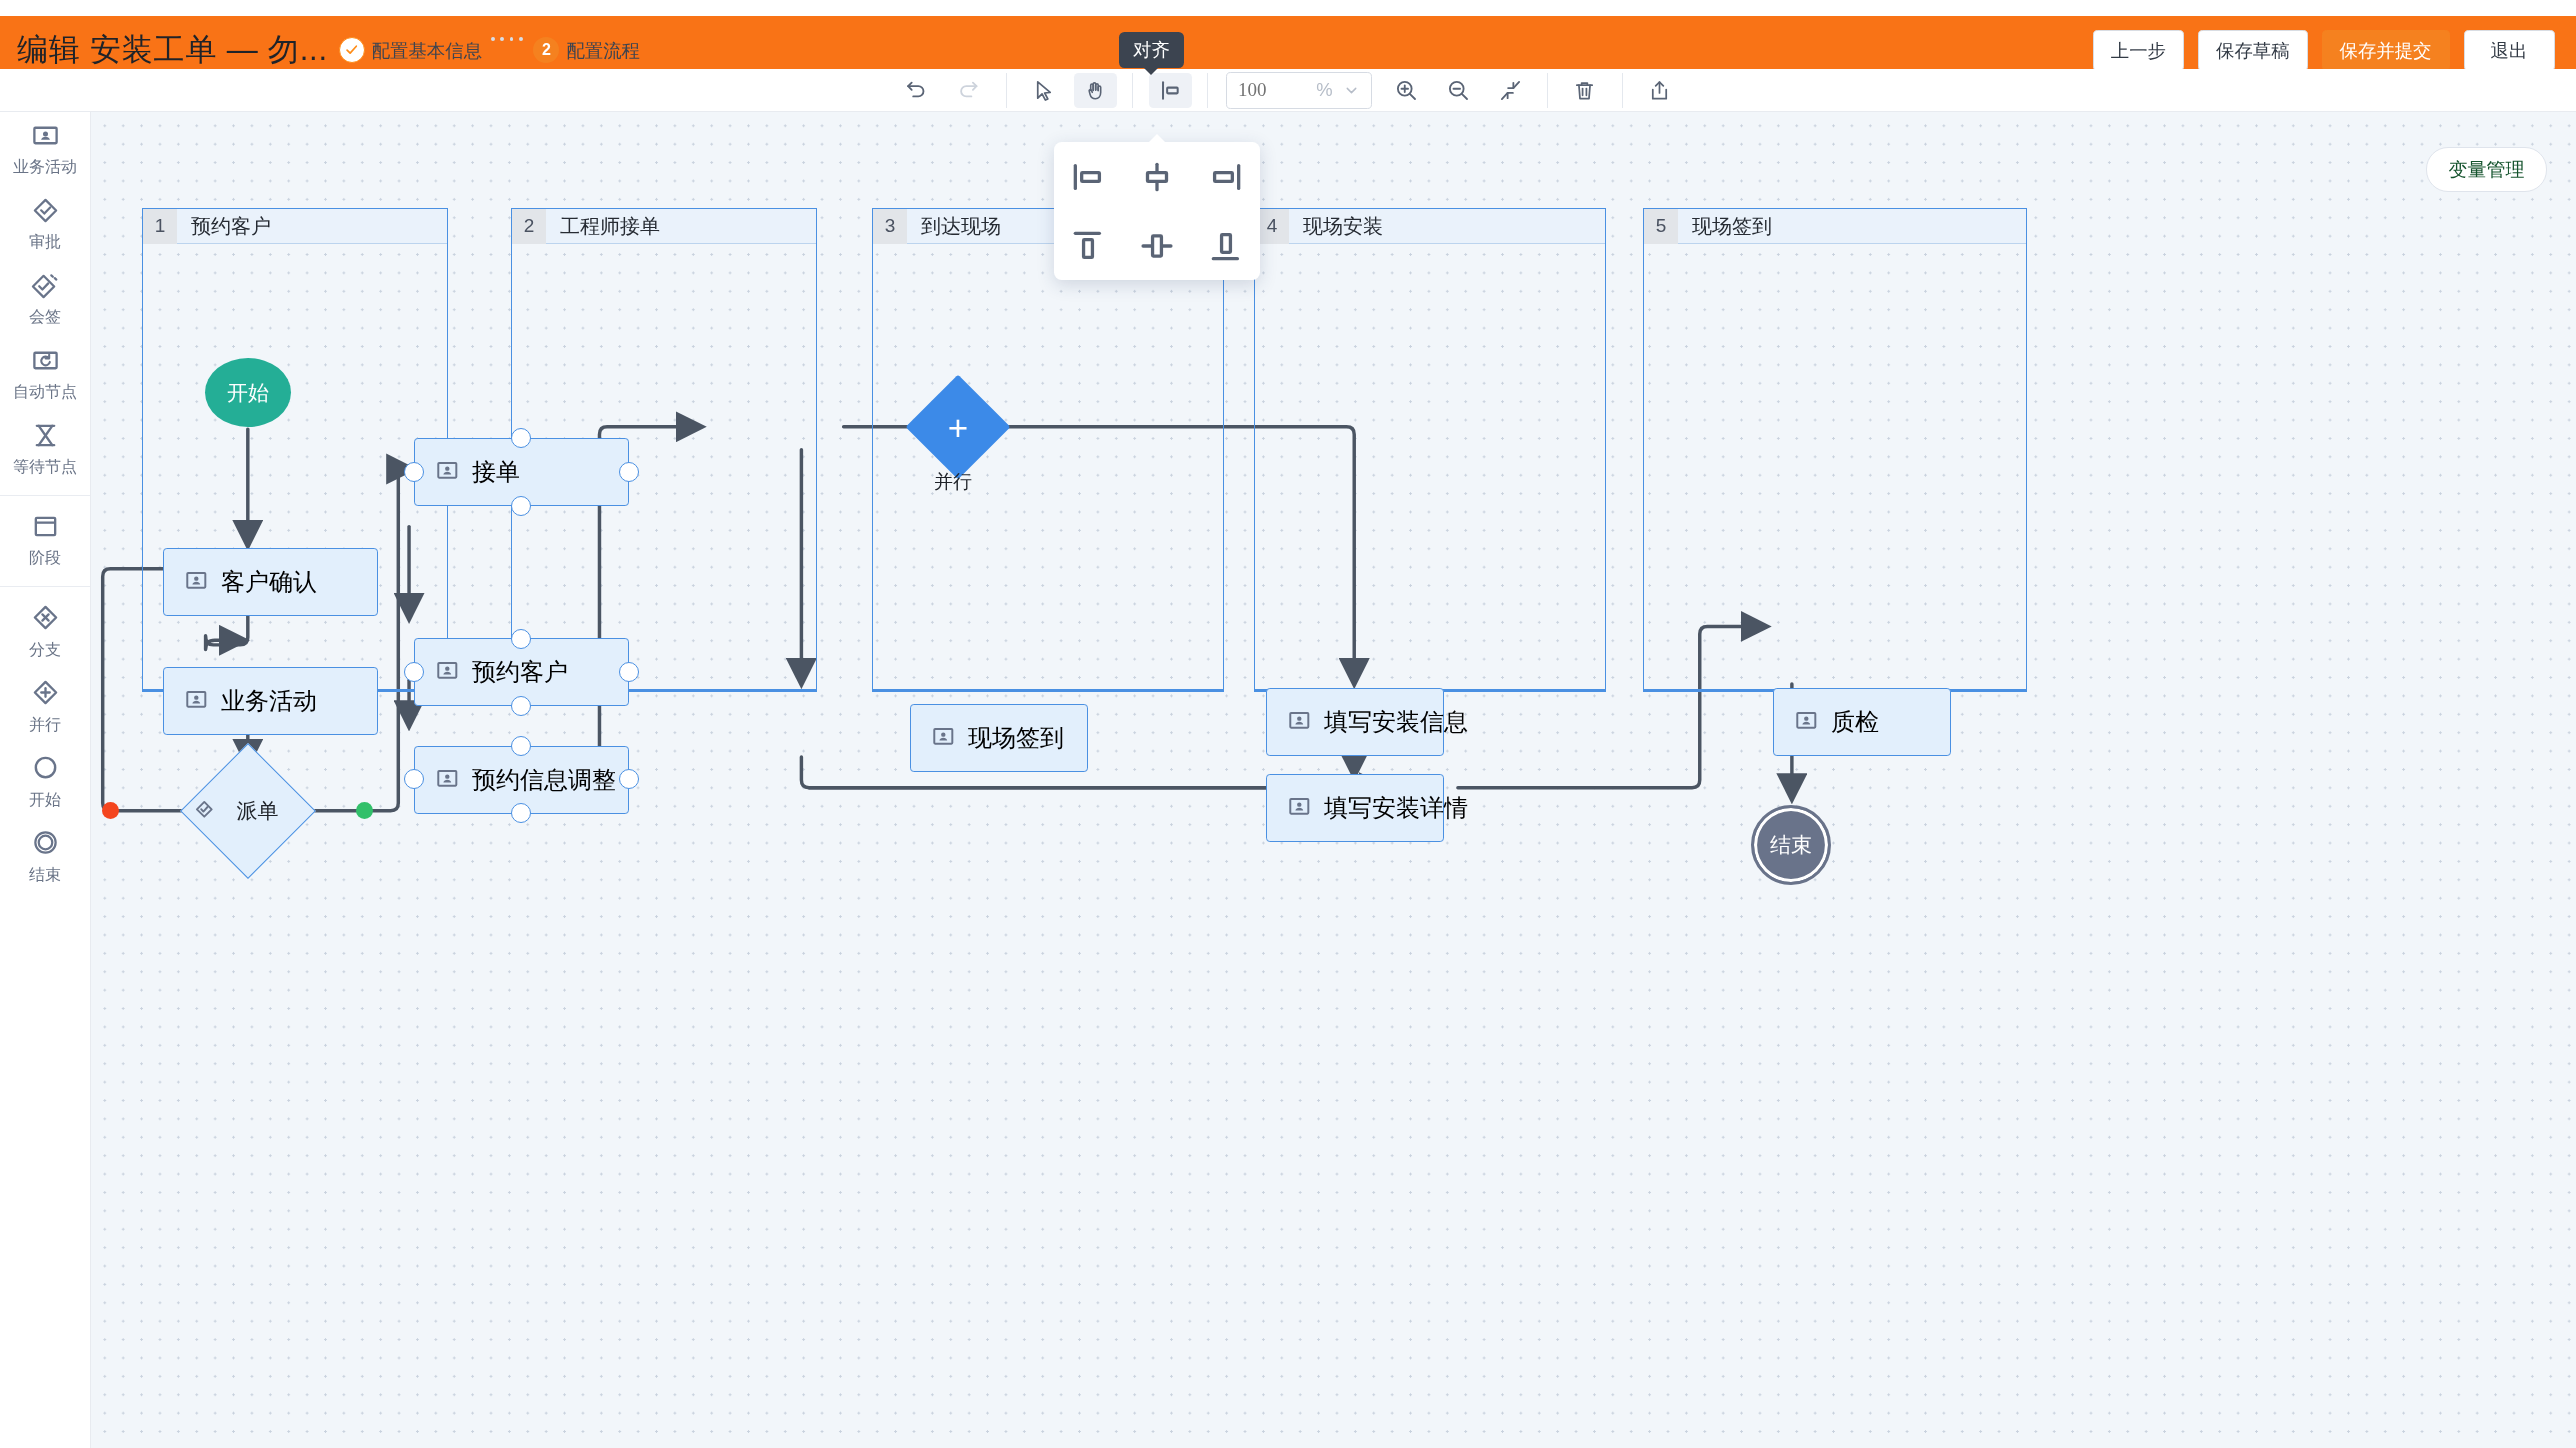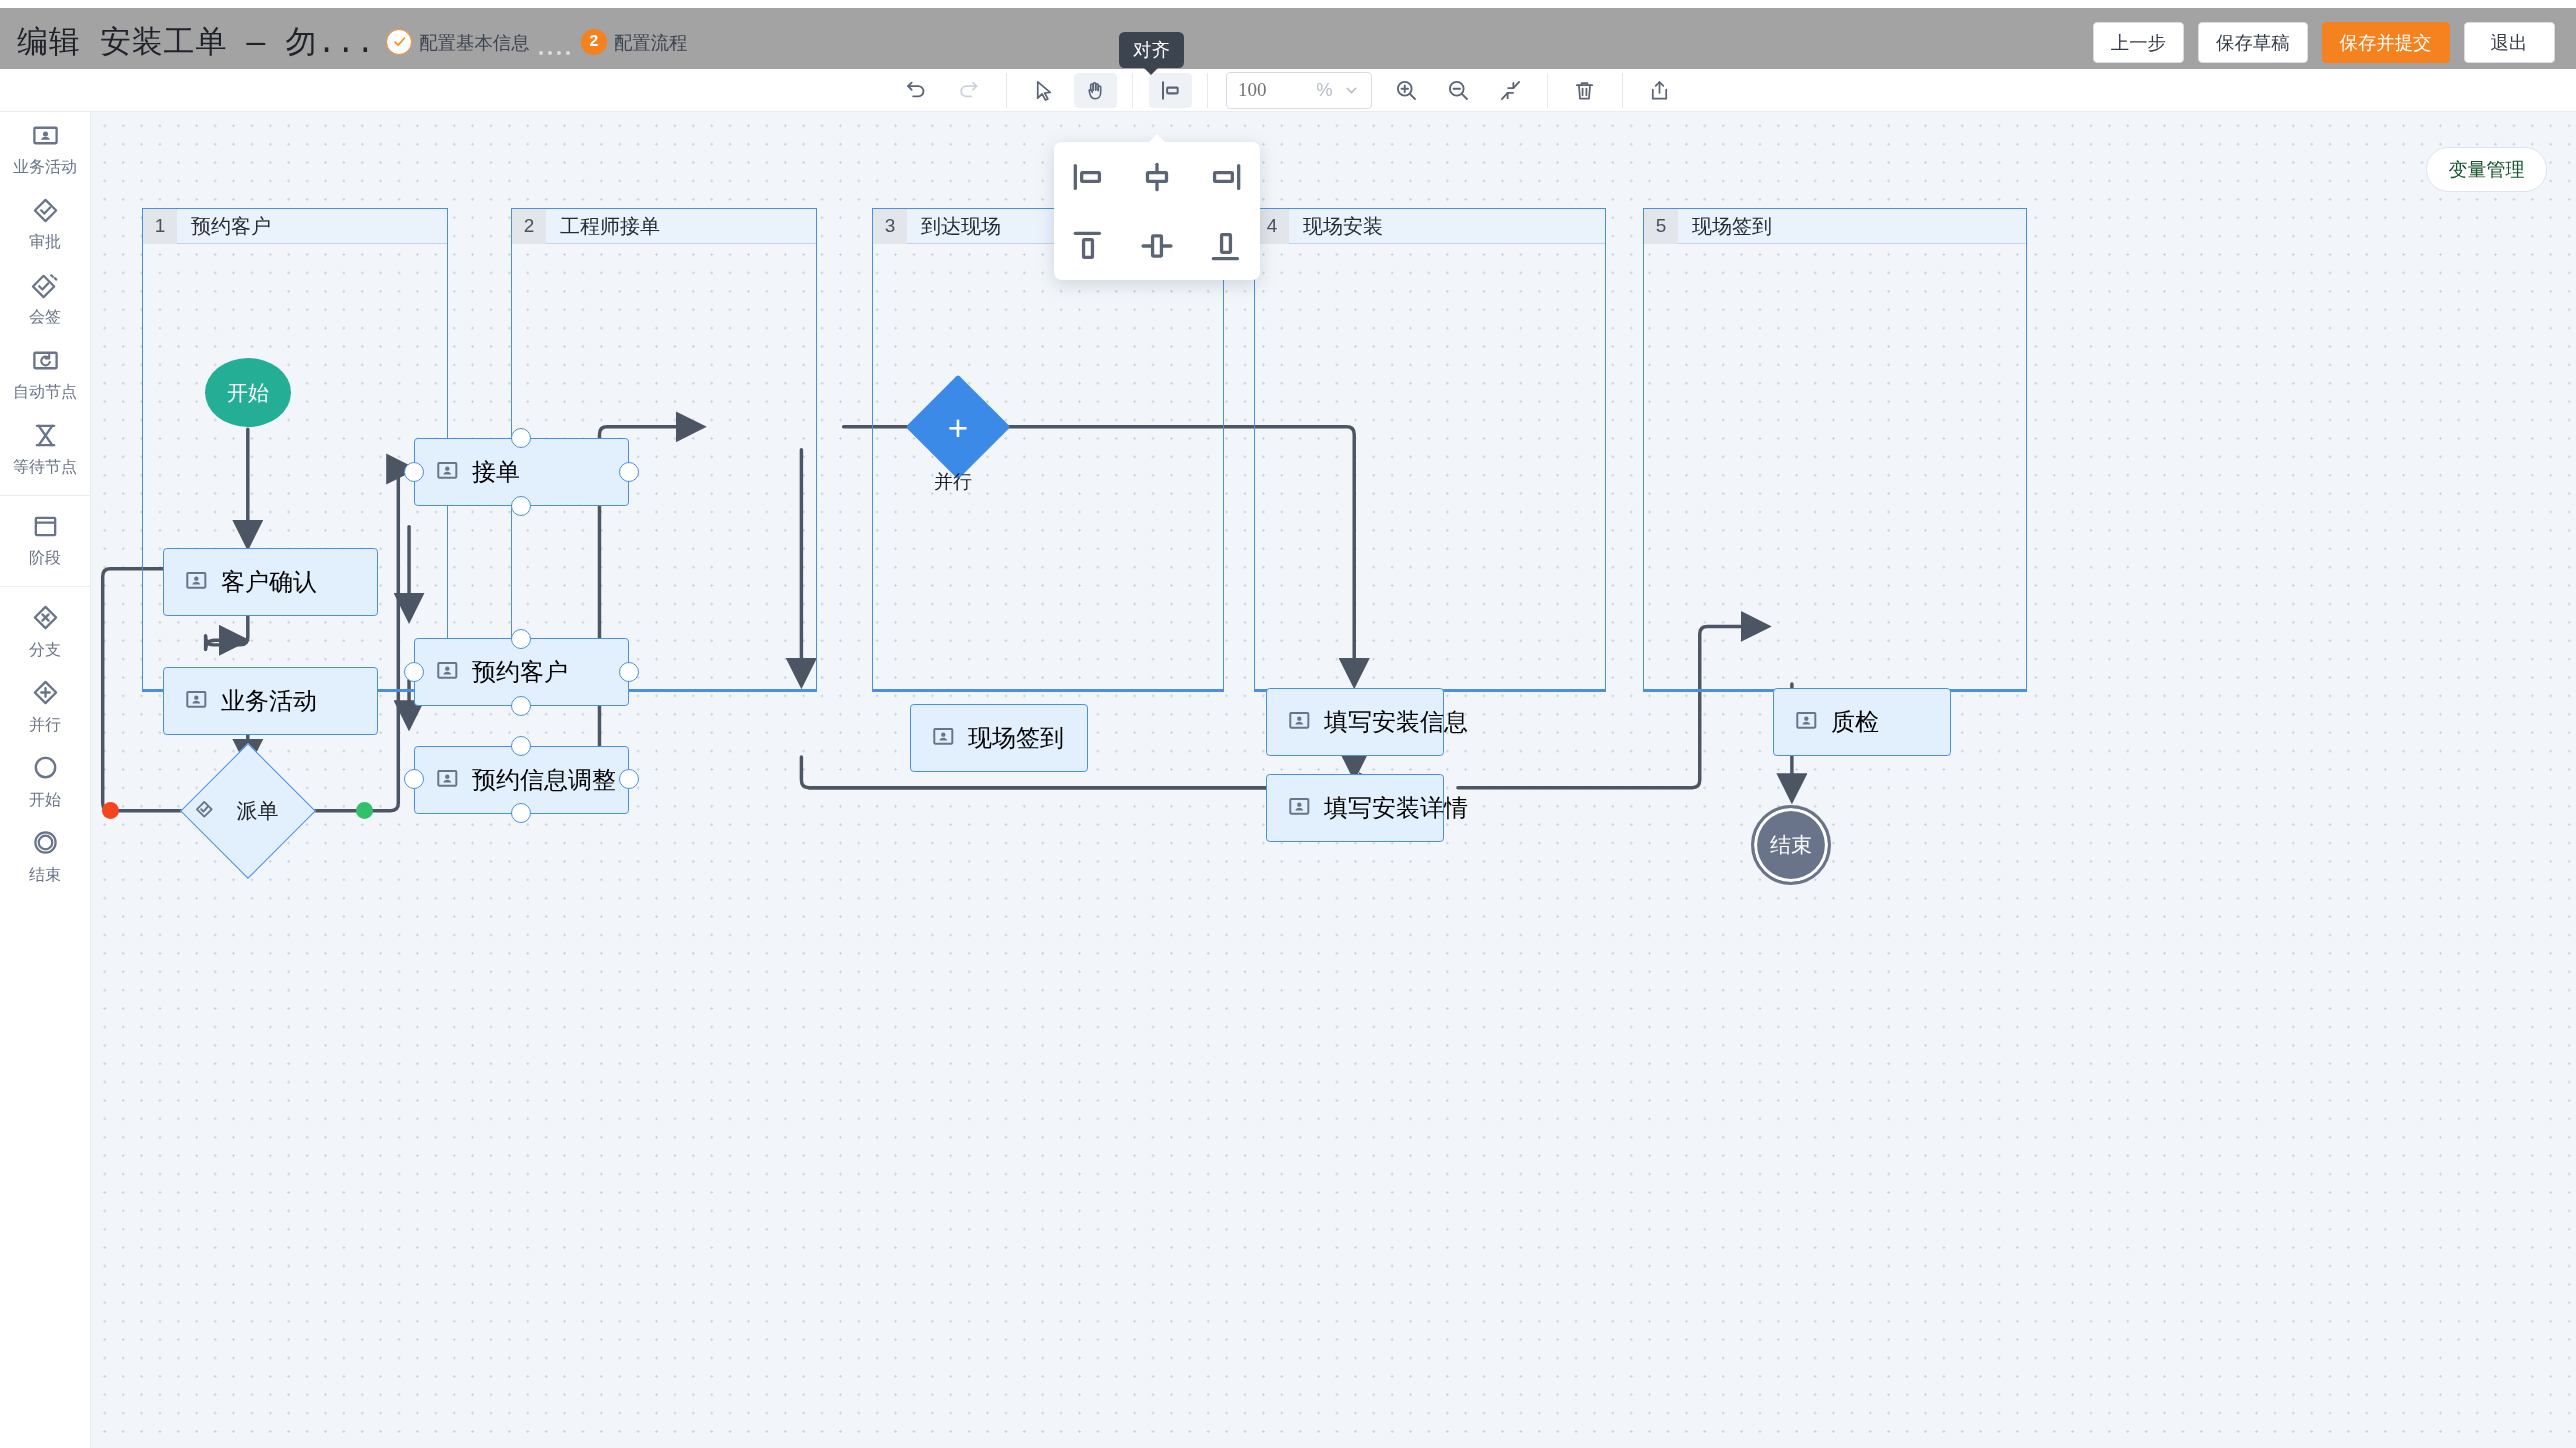--- a/index.html
+++ b/index.html
@@ -6,29 +6,29 @@
   html,body { width:2576px; height:1449px; overflow:hidden; }
   body {
     font-family: "Liberation Sans", "DejaVu Sans", sans-serif;
     background:#ffffff;
     color:#303133;
     -webkit-font-smoothing: antialiased;
   }
 
   
   #topbar {
-    position:absolute; left:0; top:8px; width:2576px; height:69px;
-    background:#a3a3a3; border-bottom:0.8px solid #e8ebf0;
-    display:flex; align-items:center;font-family:Liberation Mono, monospace;
+    position:absolute; left:0; top:16px; width:2576px; height:69px;
+    background:#f97316; border-bottom:0.8px solid #e8ebf0;
+    display:flex; align-items:center;
   }
   #title-block { display:flex; align-items:center; padding-left:17px; }
   #page-title {
     font-size:31px; color:#1f2329; letter-spacing:0.8px; white-space:nowrap;
   }
-  #steps { display:flex; align-items:flex-end; margin-left:10.8px; }
+  #steps { display:flex; align-items:flex-start; margin-left:10.8px; }
   .step { display:flex; align-items:center; }
   .step-badge {
     width:26px; height:26px; border-radius:50%;
     display:flex; align-items:center; justify-content:center;
     font-size:16px; flex:none;
   }
   .step-badge.done { border:1.5px solid #ff8c17; color:#ff8c17; background:#fff; }
   .step-badge.active { background:#f5811f; color:#fff; font-weight:600; }
   .step-label { font-size:18.4px; color:#3d4450; margin-left:7px; white-space:nowrap; }
   .step-dots { display:flex; align-items:center; gap:5.4px; margin:0 10.8px 0 9.2px; }

